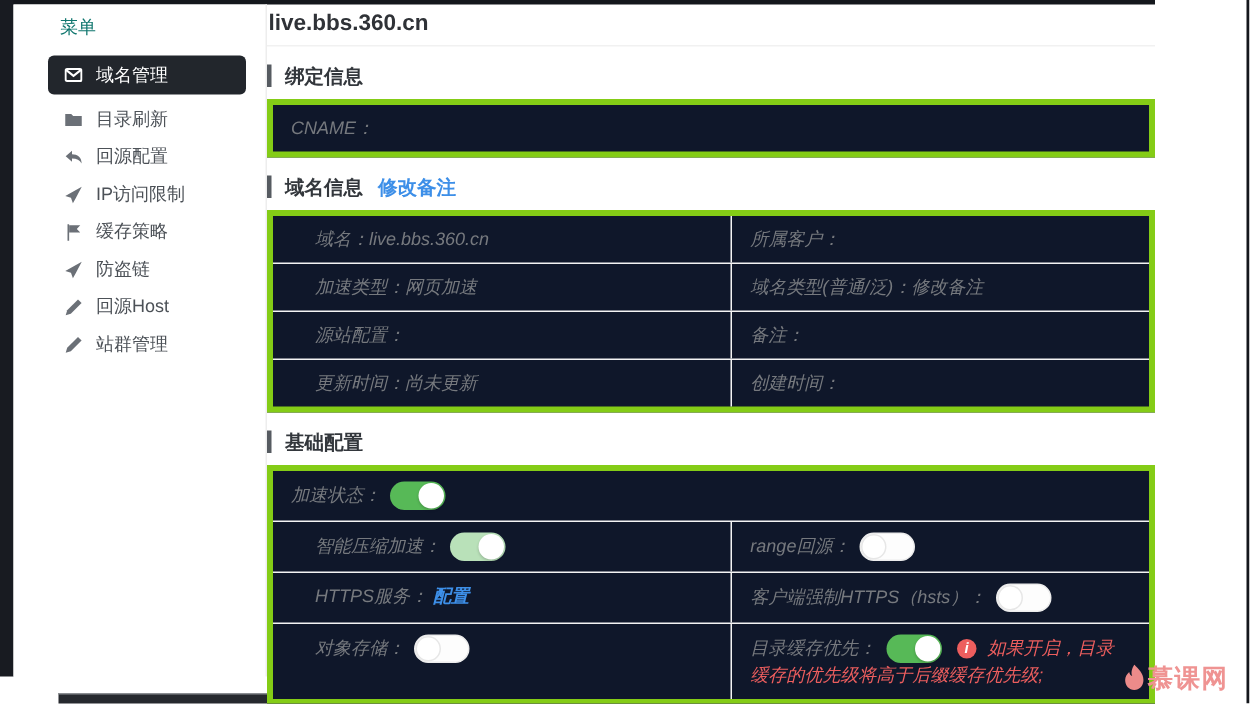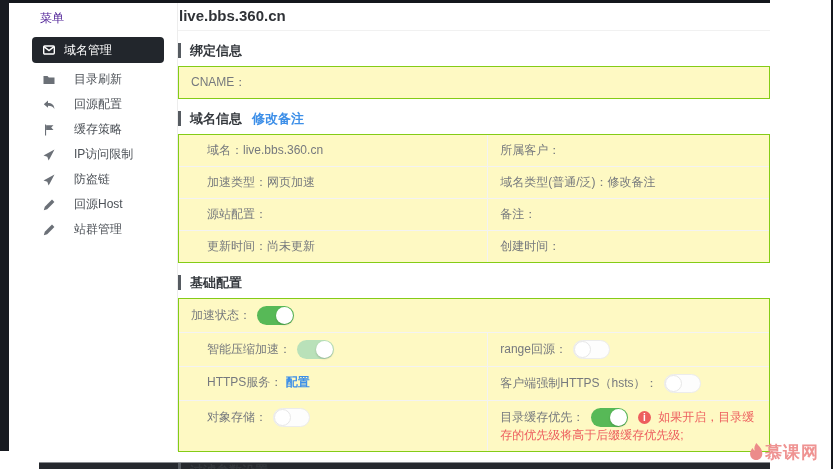--- a/index.html
+++ b/index.html
@@ -10,40 +10,40 @@
   }
   
   .edge-top   { position:absolute; left:0; top:0; width:770px; height:3px; background:#14171c; }
   .edge-left  { position:absolute; left:0; top:0; width:9px; height:451px; background:#181b21; }
   .edge-right { position:absolute; right:0; top:0; width:2px; height:469px; background:#14171c; }
   .player-bar { position:absolute; left:39px; top:462px; width:731px; height:7px; background:#26292e; border-top:1px solid #8a8d91; }
 
   
   .sidebar { position:absolute; left:9px; top:3px; width:169px; height:448px; background:#fff;
              border-right:1px solid #ededed; box-sizing:border-box; }
-  .menu-title { font-size:12px; color:#4c1d95; padding:7px 0 10px 31px; }
+  .menu-title { font-size:12px; color:#0f766e; padding:7px 0 10px 31px; }
   .menu-item-active { margin:0 13px 4px 23px; background:#22262c; border-radius:4px; color:#fff;
              height:26px; display:flex; align-items:center; gap:9px; padding-left:11px; font-size:12px; cursor:pointer; }
-  .menu-item { display:flex; align-items:center; gap:19px; padding-left:34px; height:25px; font-size:12px;
+  .menu-item { display:flex; align-items:center; gap:9px; padding-left:34px; height:25px; font-size:12px;
              color:#4c5157; cursor:pointer; }
   .mi-icon { width:12px; height:12px; display:inline-flex; color:#6b7077; flex:0 0 12px; }
   .menu-item-active .mi-icon { color:#ffffff; }
   .mi-icon svg { width:12px; height:12px; }
 
   
   .main { position:absolute; left:178px; top:3px; width:592px; }
   .page-title { font-size:15px; font-weight:700; color:#2f3237; padding:4px 0 6px 1px;
              border-bottom:1px solid #f1f1f1; }
   .section-head { display:flex; align-items:center; gap:10px; border-left:3px solid #565b61;
              padding-left:9px; margin-top:12px; font-size:13px; font-weight:700; color:#33373c; line-height:15px; }
   .section-head-multi { border-left:3px solid #565b61; padding-left:9px; margin-top:11px; }
   .sh-title { font-size:13px; font-weight:700; color:#33373c; line-height:15px; }
   .lnk { color:#3d8fe8; cursor:pointer; text-decoration:none; font-weight:700; }
 
-  .box { border:1px solid #84cc16; margin-top:8px; background:#fef9c3; }
+  .box { border:4px solid #84cc16; margin-top:8px; background:#0f172a;font-style:italic; }
   .row { display:flex; border-bottom:1px solid #f3f3f3; }
   .row:last-child { border-bottom:none; }
   .cell { padding:7px 12px; font-size:12px; color:#76797e; line-height:17px; }
   .cell.left  { width:49.7%; border-right:1px solid #f3f3f3; box-sizing:border-box;margin-left:16px; }
   .cell.right { flex:1; }
   .cell.full  { width:100%; }
   .cell .val { color:#76797e; }
 
   
   .toggle { width:37px; height:19px; border-radius:10px; position:relative; display:inline-block;
@@ -104,34 +104,34 @@
       <svg viewBox="0 0 12 12" fill="currentColor">
           <path d="M5 1.5L0.8 5.2 5 8.8V6.7c3.2 0 5.2 1 6.4 3.3 0-4.2-2.8-6.1-6.4-6.1z"></path>
         </svg>
     </span>
     <span>回源配置</span>
   </div>
 
   <div class="menu-item">
     <span class="mi-icon">
       <svg viewBox="0 0 12 12" fill="currentColor">
+          <path d="M11.5 0.5L0.5 6.6l3.8 1.2L5.6 11.5l1.7-3L11.5 0.5z"></path>
+        </svg>
+    </span>
+    <span>IP访问限制</span>
+  </div>
+
+  <div class="menu-item">
+    <span class="mi-icon">
+      <svg viewBox="0 0 12 12" fill="currentColor">
           <path d="M2 0.5h1.1V11.5H2z"></path>
           <path d="M3.1 1.2h7.4L8.2 3.6l2.3 2.4H3.1z"></path>
         </svg>
     </span>
     <span>缓存策略</span>
-  </div>
-
-  <div class="menu-item">
-    <span class="mi-icon">
-      <svg viewBox="0 0 12 12" fill="currentColor">
-          <path d="M11.5 0.5L0.5 6.6l3.8 1.2L5.6 11.5l1.7-3L11.5 0.5z"></path>
-        </svg>
-    </span>
-    <span>IP访问限制</span>
   </div>
 
   <div class="menu-item">
     <span class="mi-icon">
       <svg viewBox="0 0 12 12" fill="currentColor">
           <path d="M11.5 0.5L0.5 6.6l3.8 1.2L5.6 11.5l1.7-3L11.5 0.5z"></path>
         </svg>
     </span>
     <span>防盗链</span>
   </div>

